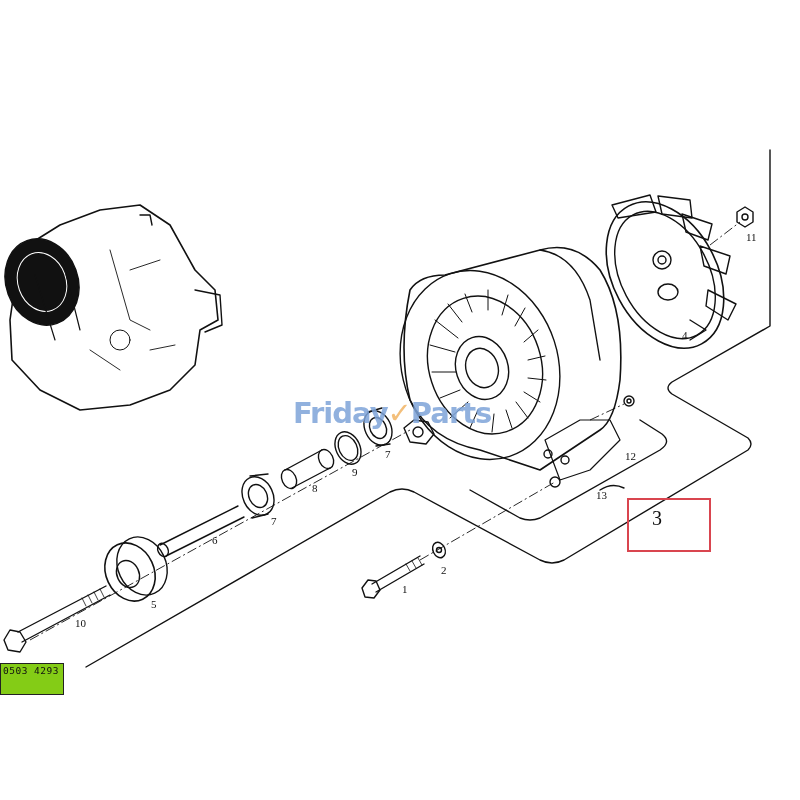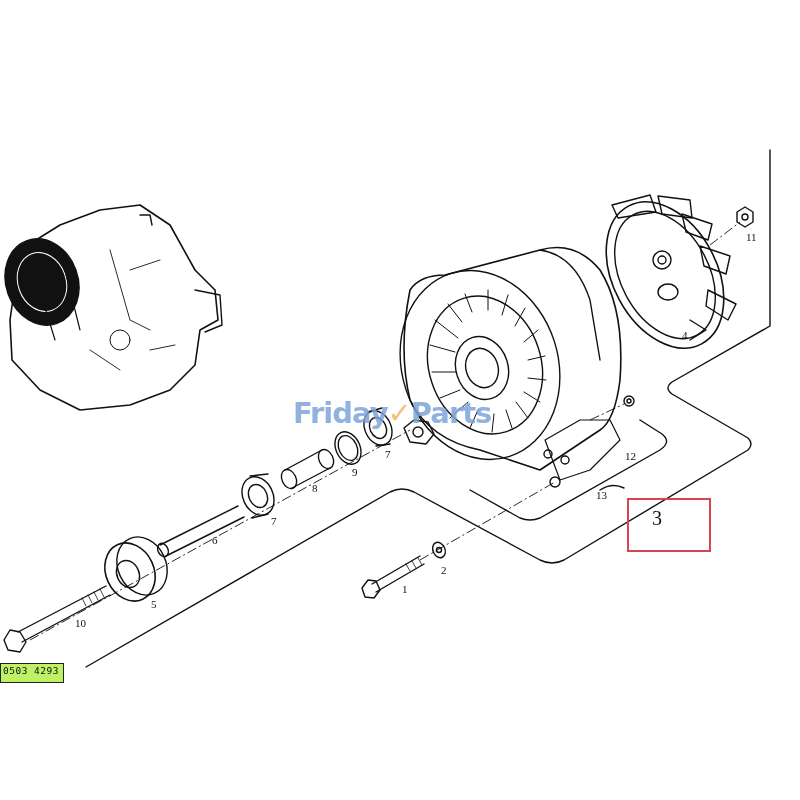--- a/index.html
+++ b/index.html
@@ -1,20 +1,20 @@
 <!DOCTYPE html>
 <html><head>
 <meta charset="utf-8">
 <style>
   html, body { margin:0; padding:0; background:#ffffff; }
   .stage { position:relative; width:800px; height:800px; overflow:hidden; background:#fff; font-family:"Liberation Sans", sans-serif; }
   svg.art { position:absolute; left:0; top:0; }
   .callout { position:absolute; font-family:Liberation Serif, serif; font-size:11px; color:#111; line-height:1;text-align:right; }
   .callout.big { font-size:20px; }
-  .drawing-no { position:absolute; left:0; top:663px; height:14px; padding:0 4px 4px 2px; border:1px solid #222; font-family:"DejaVu Sans Mono", monospace; font-size:9.5px; line-height:14px; color:#111; background:#bef264; letter-spacing:0.5px; }
+  .drawing-no { position:absolute; left:0; top:663px; height:14px; padding:0 4px 16px 2px; border:1px solid #222; font-family:"DejaVu Sans Mono", monospace; font-size:9.5px; line-height:14px; color:#111; background:#84cc16; letter-spacing:0.5px; }
   .watermark { position:absolute; left:293px; top:396px; font-family:"DejaVu Sans", sans-serif; font-weight:bold; font-size:29px; letter-spacing:-1px; color:#7ea4d9; opacity:0.85; white-space:nowrap; }
   .watermark .check { color:#f2b464; }
   .highlight-box { position:absolute; left:627px; top:498px; width:84px; height:54px; border:2px solid #d9454f; box-sizing:border-box; }
 </style>
 </head>
 <body>
 
 <div class="stage">
 
   <svg class="art" width="800" height="800" viewBox="0 0 800 800">

